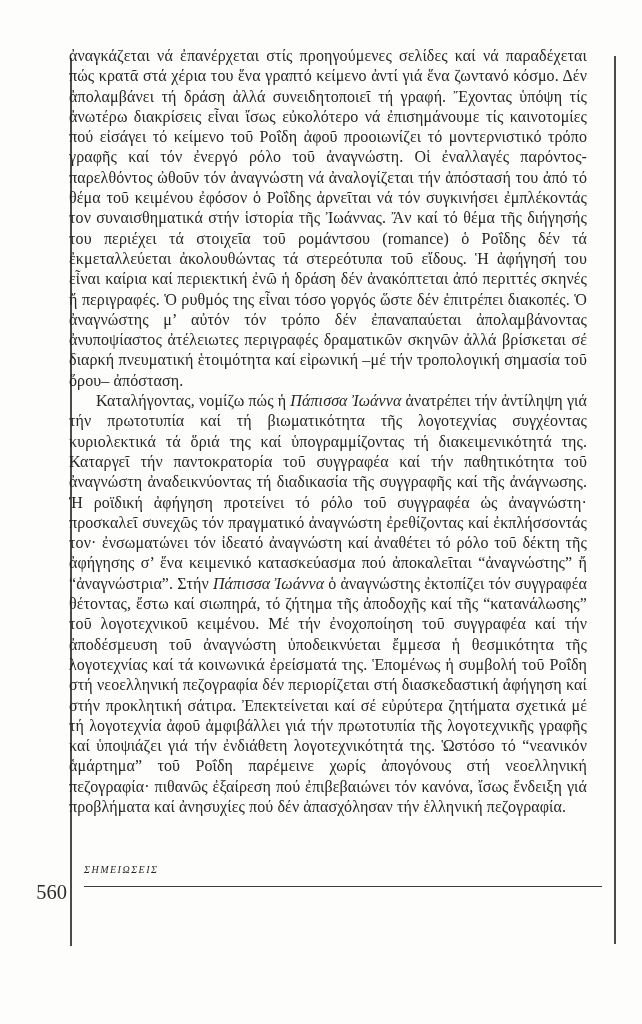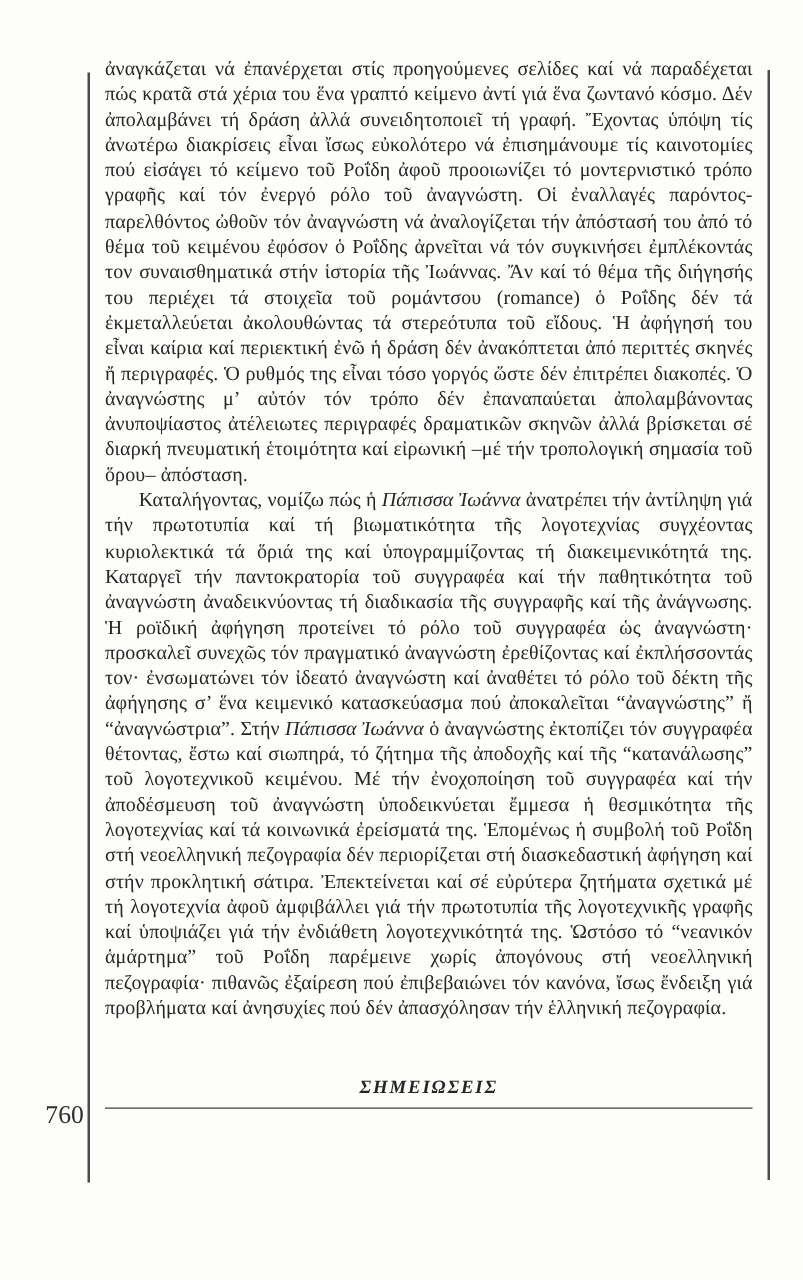--- a/index.html
+++ b/index.html
@@ -23,45 +23,45 @@
   .rule-v {
     position: absolute;
     width: 2px;
     background: #4c4c4c;
   }
   .rule-left  { left: 70px;  top: 58px; height: 888px; }
   .rule-right { left: 614px; top: 56px; height: 888px; }
 
   .text-column {
     position: absolute;
-    left: 84px;
+    left: 69px;
     top: 46px;
     width: 518px;
   }
   .body-par {
     margin: 0;
     font-size: 16px;
     line-height: 20.3px;
     text-align: justify;
     letter-spacing: 0.1px;
   }
   .body-par.indent { text-indent: 27px; }
 
   .notes {
     position: absolute;
     left: 84px;
     top: 860px;
     width: 518px;
   }
   .notes-heading {
     margin: 0;
-    font-size: 15px;
-    font-weight: bold;
+    font-size: 10px;
+    font-weight: normal;
     font-style: italic;
-    text-align: center;
+    text-align: left;
     letter-spacing: 1.5px;
     line-height: 20px;
   }
   .notes-rule {
     border: none;
     border-top: 1.6px solid #3e3e3e;
     margin: 6px 0 6px 0;
   }
   .footnote {
     margin: 0;
@@ -84,21 +84,21 @@
   i { font-style: italic; }
 </style>
 </head>
 <body>
 
 <div class="page">
 
   <div class="rule-v rule-left"></div>
   <div class="rule-v rule-right"></div>
 
-  <div class="page-number">760</div>
+  <div class="page-number">560</div>
 
   <div class="text-column">
     <p class="body-par"><span>ἀναγκάζεται νά ἐπανέρχεται στίς προηγούμενες σελίδες καί νά παραδέχεται πώς κρατᾶ στά χέρια του ἕνα γραπτό κείμενο ἀντί γιά ἕνα ζωντανό κόσμο. Δέν ἀπολαμβάνει τή δράση ἀλλά συνειδητοποιεῖ τή γραφή. Ἔχοντας ὑπόψη τίς ἀνωτέρω διακρίσεις εἶναι ἴσως εὐκολότερο νά ἐπισημάνουμε τίς καινοτομίες πού εἰσάγει τό κείμενο τοῦ Ροΐδη ἀφοῦ προοιωνίζει τό μοντερνιστικό τρόπο γραφῆς καί τόν ἐνεργό ρόλο τοῦ ἀναγνώστη. Οἱ ἐναλλαγές παρόντος-παρελθόντος ὠθοῦν τόν ἀναγνώστη νά ἀναλογίζεται τήν ἀπόστασή του ἀπό τό θέμα τοῦ κειμένου ἐφόσον ὁ Ροΐδης ἀρνεῖται νά τόν συγκινήσει ἐμπλέκοντάς τον συναισθηματικά στήν ἱστορία τῆς Ἰωάννας. Ἄν καί τό θέμα τῆς διήγησής του περιέχει τά στοιχεῖα τοῦ ρομάντσου (romance) ὁ Ροΐδης δέν τά ἐκμεταλλεύεται ἀκολουθώντας τά στερεότυπα τοῦ εἴδους. Ἡ ἀφήγησή του εἶναι καίρια καί περιεκτική ἐνῶ ἡ δράση δέν ἀνακόπτεται ἀπό περιττές σκηνές ἤ περιγραφές. Ὁ ρυθμός της εἶναι τόσο γοργός ὥστε δέν ἐπιτρέπει διακοπές. Ὁ ἀναγνώστης μ’ αὐτόν τόν τρόπο δέν ἐπαναπαύεται ἀπολαμβάνοντας ἀνυποψίαστος ἀτέλειωτες περιγραφές δραματικῶν σκηνῶν ἀλλά βρίσκεται σέ διαρκή πνευματική ἑτοιμότητα καί εἰρωνική –μέ τήν τροπολογική σημασία τοῦ ὅρου– ἀπόσταση.</span></p>
     <p class="body-par indent"><span>Καταλήγοντας, νομίζω πώς ἡ </span><i>Πάπισσα Ἰωάννα</i><span> ἀνατρέπει τήν ἀντίληψη γιά τήν πρωτοτυπία καί τή βιωματικότητα τῆς λογοτεχνίας συγχέοντας κυριολεκτικά τά ὅριά της καί ὑπογραμμίζοντας τή διακειμενικότητά της. Καταργεῖ τήν παντοκρατορία τοῦ συγγραφέα καί τήν παθητικότητα τοῦ ἀναγνώστη ἀναδεικνύοντας τή διαδικασία τῆς συγγραφῆς καί τῆς ἀνάγνωσης. Ἡ ροϊδική ἀφήγηση προτείνει τό ρόλο τοῦ συγγραφέα ὡς ἀναγνώστη· προσκαλεῖ συνεχῶς τόν πραγματικό ἀναγνώστη ἐρεθίζοντας καί ἐκπλήσσοντάς τον· ἐνσωματώνει τόν ἰδεατό ἀναγνώστη καί ἀναθέτει τό ρόλο τοῦ δέκτη τῆς ἀφήγησης σ’ ἕνα κειμενικό κατασκεύασμα πού ἀποκαλεῖται “ἀναγνώστης” ἤ “ἀναγνώστρια”. Στήν </span><i>Πάπισσα Ἰωάννα</i><span> ὁ ἀναγνώστης ἐκτοπίζει τόν συγγραφέα θέτοντας, ἔστω καί σιωπηρά, τό ζήτημα τῆς ἀποδοχῆς καί τῆς “κατανάλωσης” τοῦ λογοτεχνικοῦ κειμένου. Μέ τήν ἐνοχοποίηση τοῦ συγγραφέα καί τήν ἀποδέσμευση τοῦ ἀναγνώστη ὑποδεικνύεται ἔμμεσα ἡ θεσμικότητα τῆς λογοτεχνίας καί τά κοινωνικά ἐρείσματά της. Ἑπομένως ἡ συμβολή τοῦ Ροΐδη στή νεοελληνική πεζογραφία δέν περιορίζεται στή διασκεδαστική ἀφήγηση καί στήν προκλητική σάτιρα. Ἐπεκτείνεται καί σέ εὐρύτερα ζητήματα σχετικά μέ τή λογοτεχνία ἀφοῦ ἀμφιβάλλει γιά τήν πρωτοτυπία τῆς λογοτεχνικῆς γραφῆς καί ὑποψιάζει γιά τήν ἐνδιάθετη λογοτεχνικότητά της. Ὡστόσο τό “νεανικόν ἁμάρτημα” τοῦ Ροΐδη παρέμεινε χωρίς ἀπογόνους στή νεοελληνική πεζογραφία· πιθανῶς ἐξαίρεση πού ἐπιβεβαιώνει τόν κανόνα, ἴσως ἔνδειξη γιά προβλήματα καί ἀνησυχίες πού δέν ἀπασχόλησαν τήν ἑλληνική πεζογραφία.</span></p>
   </div>
 
   <div class="notes">
     <h2 class="notes-heading">ΣΗΜΕΙΩΣΕΙΣ</h2>
     <hr class="notes-rule">
   </div>

